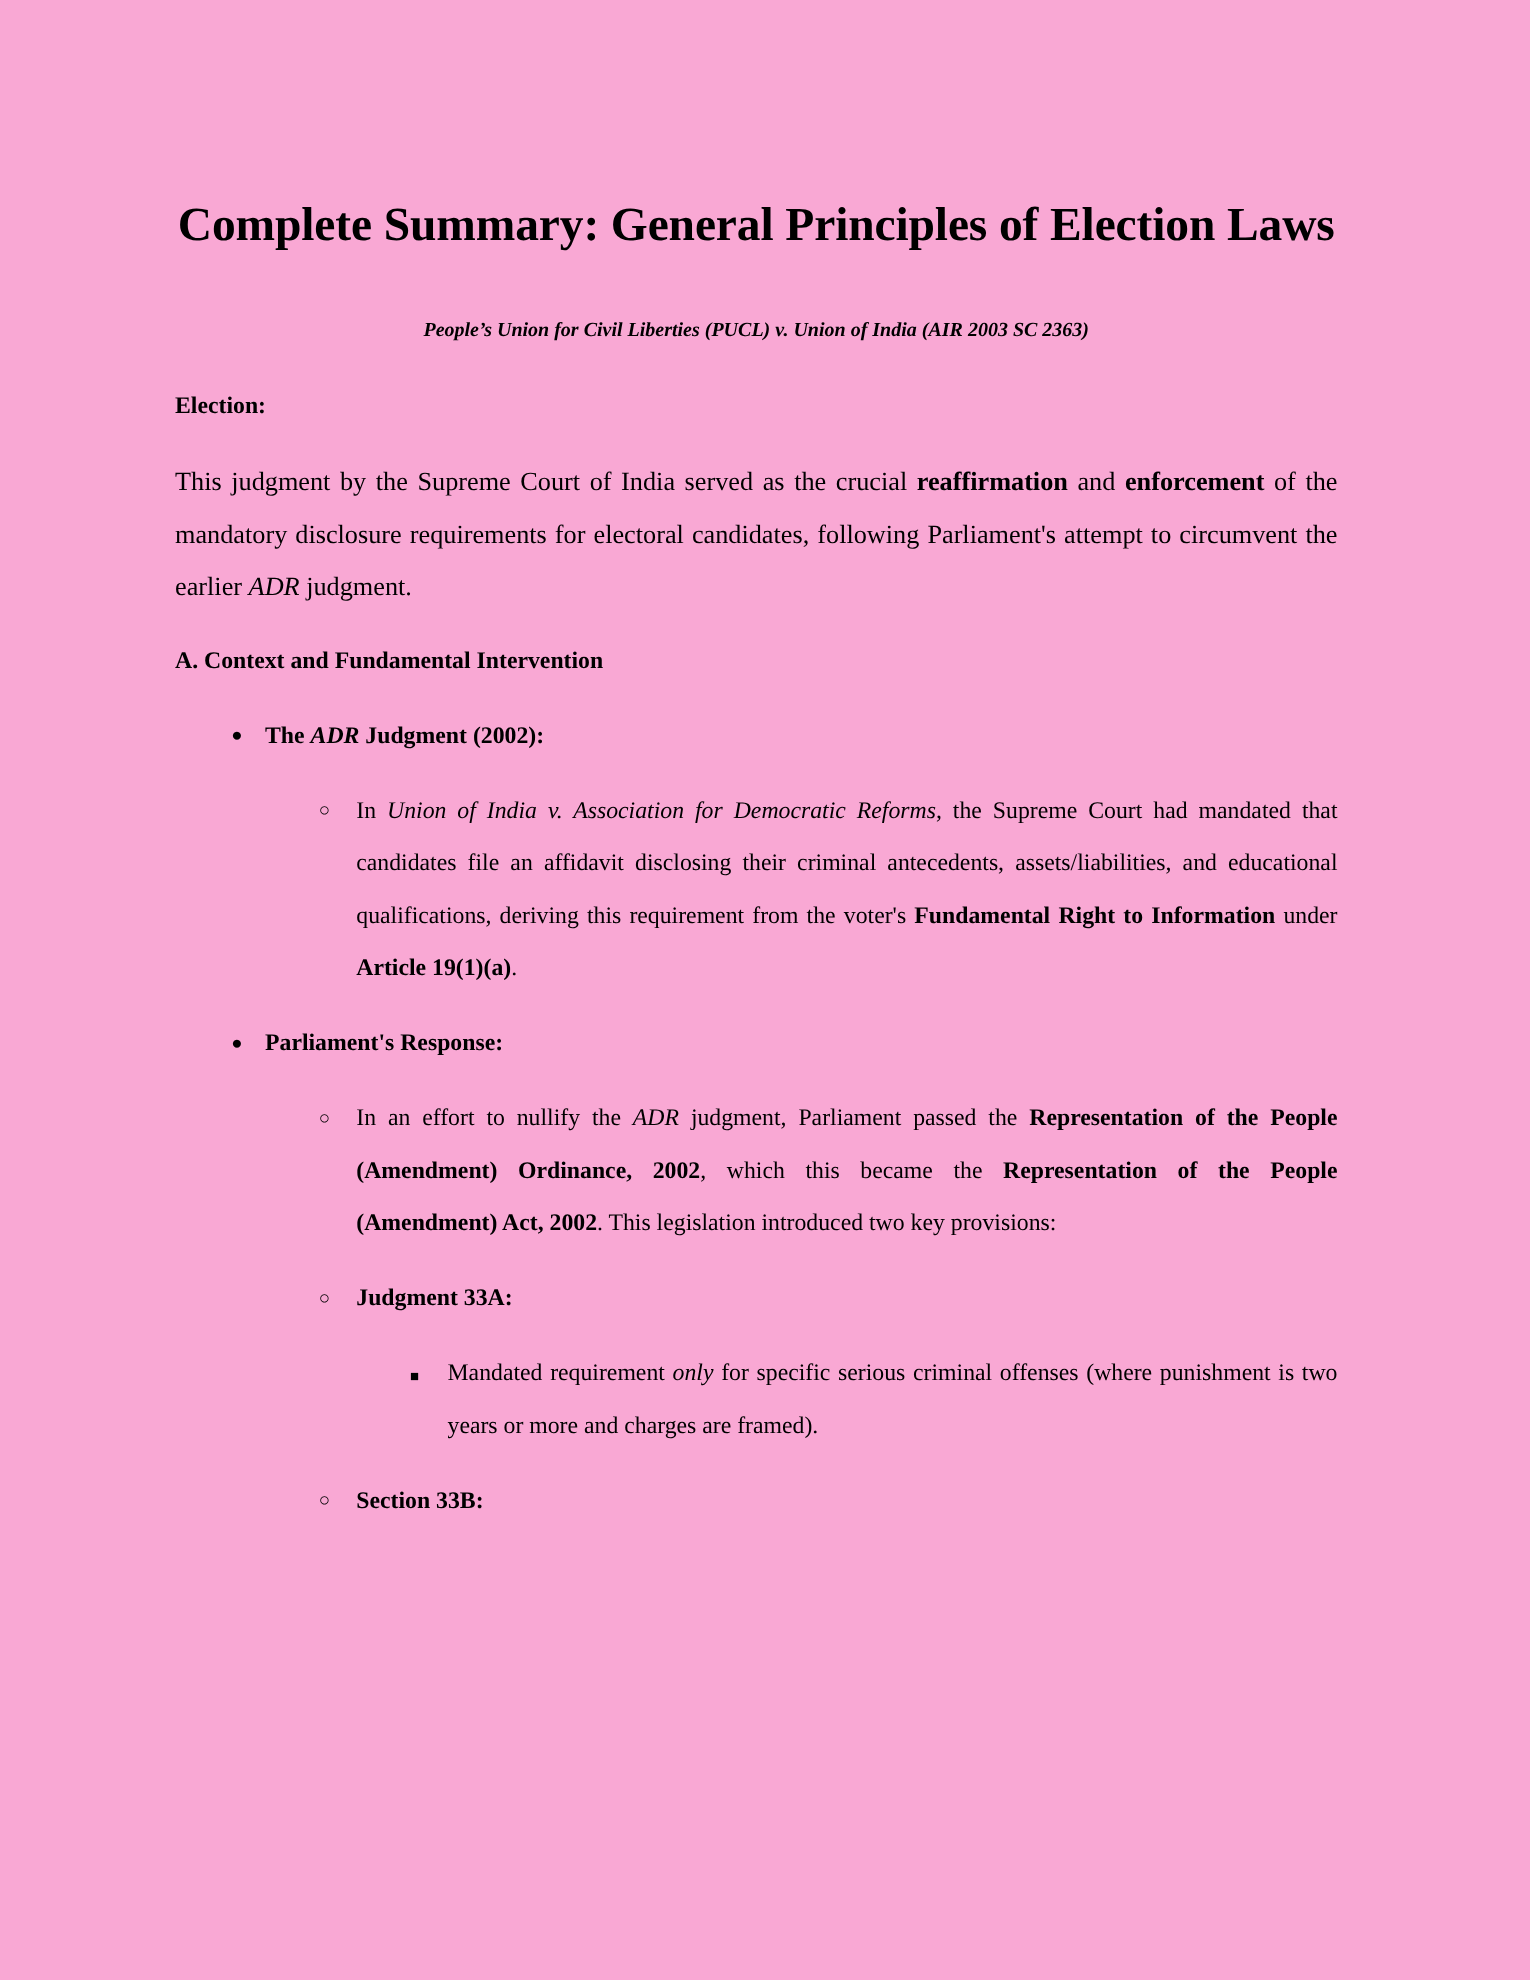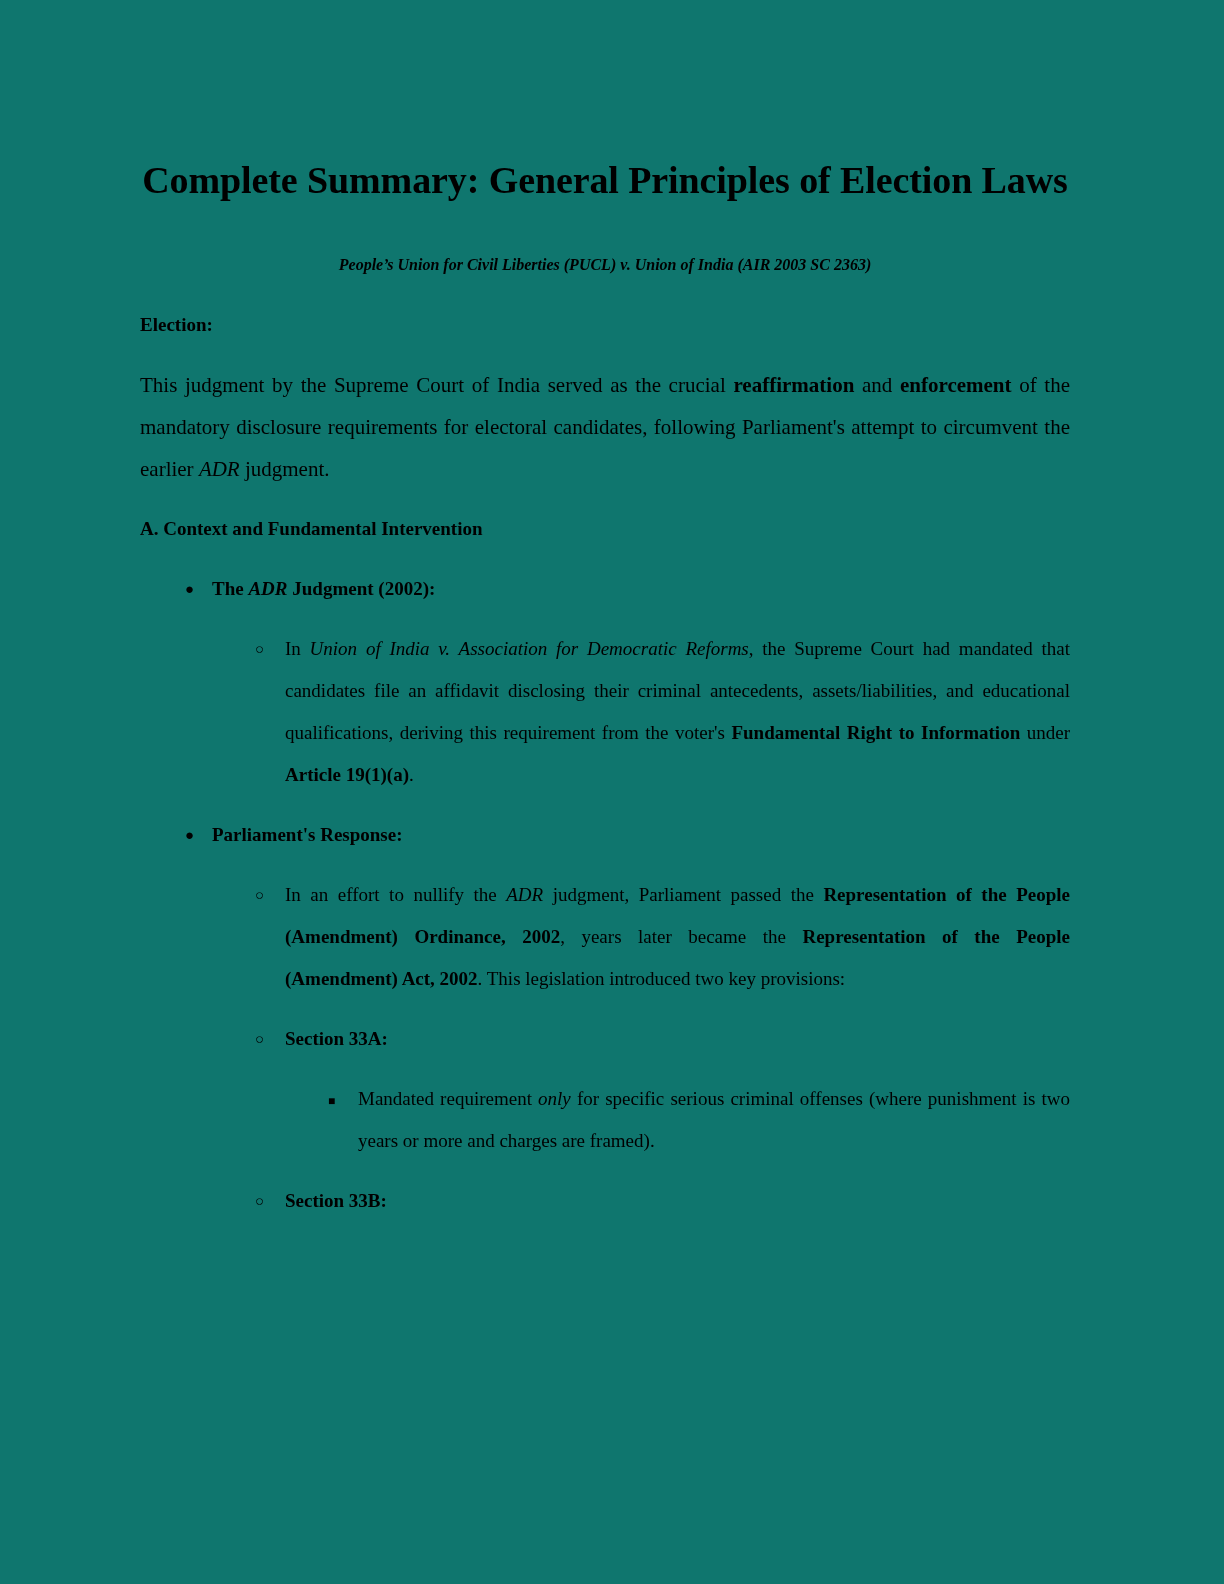--- a/index.html
+++ b/index.html
@@ -8,21 +8,21 @@
     background: #ffffff;
   }
   body {
     font-family: "Liberation Serif", "DejaVu Serif", serif;
     color: #000000;
   }
   .page {
     position: relative;
     width: 1224px;
     height: 1584px;
-    background: #0f766e;
+    background: #f9a8d4;
     overflow: hidden;
     box-sizing: border-box;
   }
   .content {
     position: absolute;
     left: 140px;
     top: 0;
     width: 930px;
   }
 
@@ -131,26 +131,26 @@
       <span>In </span><span class="i">Union of India v. Association for Democratic Reforms</span><span>, the Supreme Court had mandated that candidates file an affidavit disclosing their criminal antecedents, assets/liabilities, and educational qualifications, deriving this requirement from the voter's </span><span class="b">Fundamental Right to Information</span><span> under </span><span class="b">Article 19(1)(a)</span><span>.</span>
     </div>
 
     <div class="li lvl1">
       <span class="marker">●</span>
       <span class="b">Parliament's Response:</span>
     </div>
 
     <div class="li lvl2">
       <span class="marker">○</span>
-      <span>In an effort to nullify the </span><span class="i">ADR</span><span> judgment, Parliament passed the </span><span class="b">Representation of the People (Amendment) Ordinance, 2002</span><span>, years later became the </span><span class="b">Representation of the People (Amendment) Act, 2002</span><span>. This legislation introduced two key provisions:</span>
+      <span>In an effort to nullify the </span><span class="i">ADR</span><span> judgment, Parliament passed the </span><span class="b">Representation of the People (Amendment) Ordinance, 2002</span><span>, which this became the </span><span class="b">Representation of the People (Amendment) Act, 2002</span><span>. This legislation introduced two key provisions:</span>
     </div>
 
     <div class="li lvl2">
       <span class="marker">○</span>
-      <span class="b">Section 33A:</span>
+      <span class="b">Judgment 33A:</span>
     </div>
 
     <div class="li lvl3">
       <span class="marker">■</span>
       <span>Mandated requirement </span><span class="i">only</span><span> for specific serious criminal offenses (where punishment is two years or more and charges are framed).</span>
     </div>
 
     <div class="li lvl2">
       <span class="marker">○</span>
       <span class="b">Section 33B:</span>

